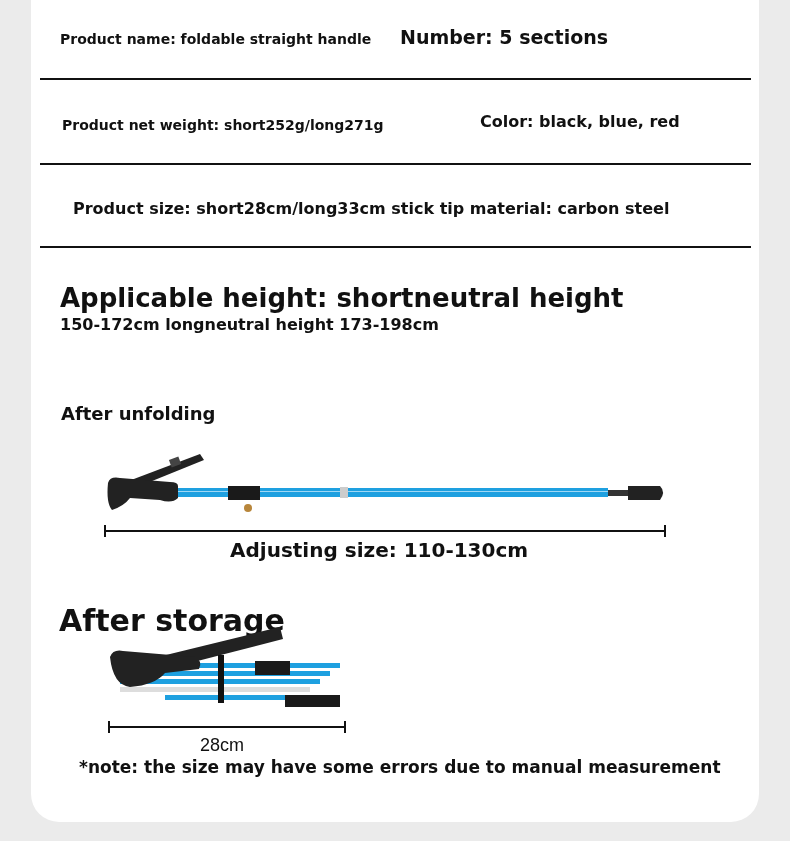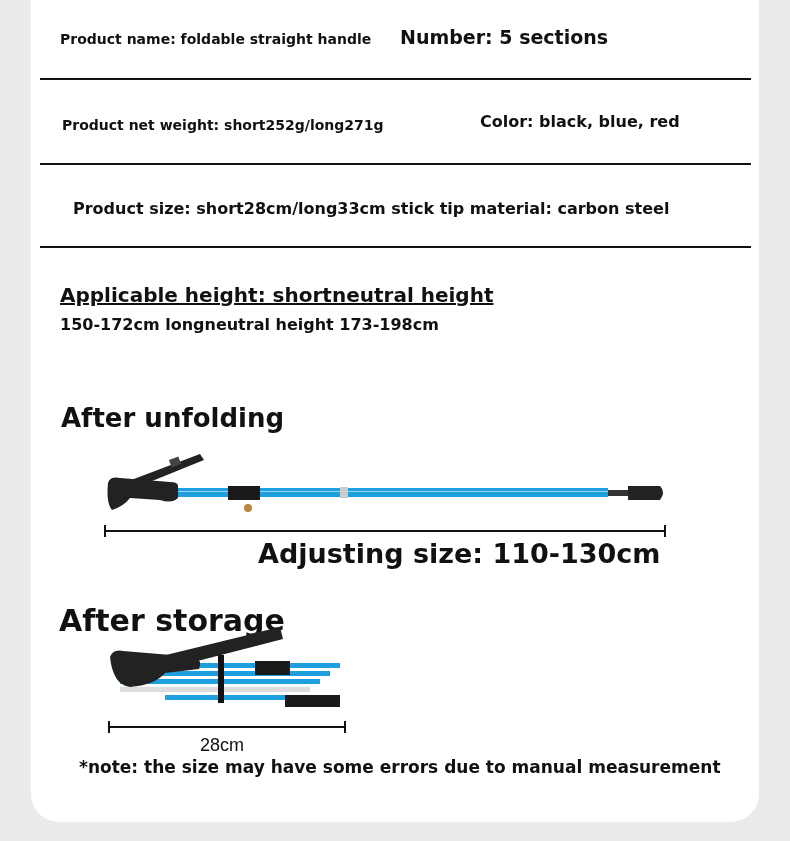--- a/index.html
+++ b/index.html
@@ -23,39 +23,39 @@
 <div class="t" style="left:400px;top:26px;font-size:19px;">Number: 5 sections</div>
 <div class="rule" style="top:78px;"></div>
 
 <div class="t" style="left:62px;top:117px;font-size:14px;">Product net weight: short252g/long271g</div>
 <div class="t" style="left:480px;top:112px;font-size:16px;">Color: black, blue, red</div>
 <div class="rule" style="top:163px;"></div>
 
 <div class="t" style="left:28px;top:199px;font-size:16px;margin-left:45px;">Product size: short28cm/long33cm stick tip material: carbon steel</div>
 <div class="rule" style="top:246px;"></div>
 
-<div class="t" style="left:60px;top:283px;font-size:20px;text-decoration:underline;">Applicable height: shortneutral height</div>
+<div class="t" style="left:60px;top:283px;font-size:26px;">Applicable height: shortneutral height</div>
 <div class="t" style="left:60px;top:315px;font-size:16px;">150-172cm longneutral height 173-198cm</div>
 
-<div class="t" style="left:61px;top:403px;font-size:26px;">After unfolding</div>
+<div class="t" style="left:61px;top:403px;font-size:18px;">After unfolding</div>
 
 <svg style="left:100px;top:448px;" width="575" height="70" viewBox="0 0 575 70">
   <path d="M10 40 L100 6 L104 12 L20 46 Z" fill="#222"></path>
   <rect x="70" y="10" width="10" height="8" fill="#444" transform="rotate(-20 75 14)"></rect>
   <path d="M8 35 Q10 28 20 30 L70 34 Q78 34 78 38 L78 50 Q72 56 60 52 L30 50 Q24 58 12 62 Q6 55 8 35Z" fill="#222"></path>
   <rect x="78" y="40" width="430" height="9" fill="#1ea0e0"></rect>
   <rect x="78" y="43" width="430" height="1" fill="#9fd8f5"></rect>
   <rect x="508" y="42" width="20" height="6" fill="#333"></rect>
   <path d="M528 38 L560 38 Q566 44 560 52 L528 52 Z" fill="#222"></path>
   <rect x="128" y="38" width="32" height="14" fill="#1a1a1a"></rect>
   <circle cx="148" cy="60" r="4" fill="#b8863b"></circle>
   <rect x="240" y="39" width="8" height="11" fill="#ccc"></rect>
 </svg>
 <div class="dim" style="left:104px;top:530px;width:562px;"></div>
-<div class="t" style="left:230px;top:538px;font-size:27px;margin-left:28px;">Adjusting size: 110-130cm</div>
+<div class="t" style="left:230px;top:538px;font-size:20px;">Adjusting size: 110-130cm</div>
 
 <div class="t" style="left:59px;top:603px;font-size:30px;">After storage</div>
 
 <svg style="left:105px;top:625px;" width="245" height="90" viewBox="0 0 245 90">
   <path d="M20 40 L175 2 L178 14 L30 52 Z" fill="#222"></path>
   <rect x="15" y="38" width="220" height="5" fill="#1ea0e0"></rect>
   <rect x="15" y="46" width="210" height="5" fill="#1ea0e0"></rect>
   <rect x="15" y="54" width="200" height="5" fill="#1ea0e0"></rect>
   <rect x="15" y="62" width="190" height="5" fill="#ddd"></rect>
   <rect x="60" y="70" width="150" height="5" fill="#1ea0e0"></rect>

